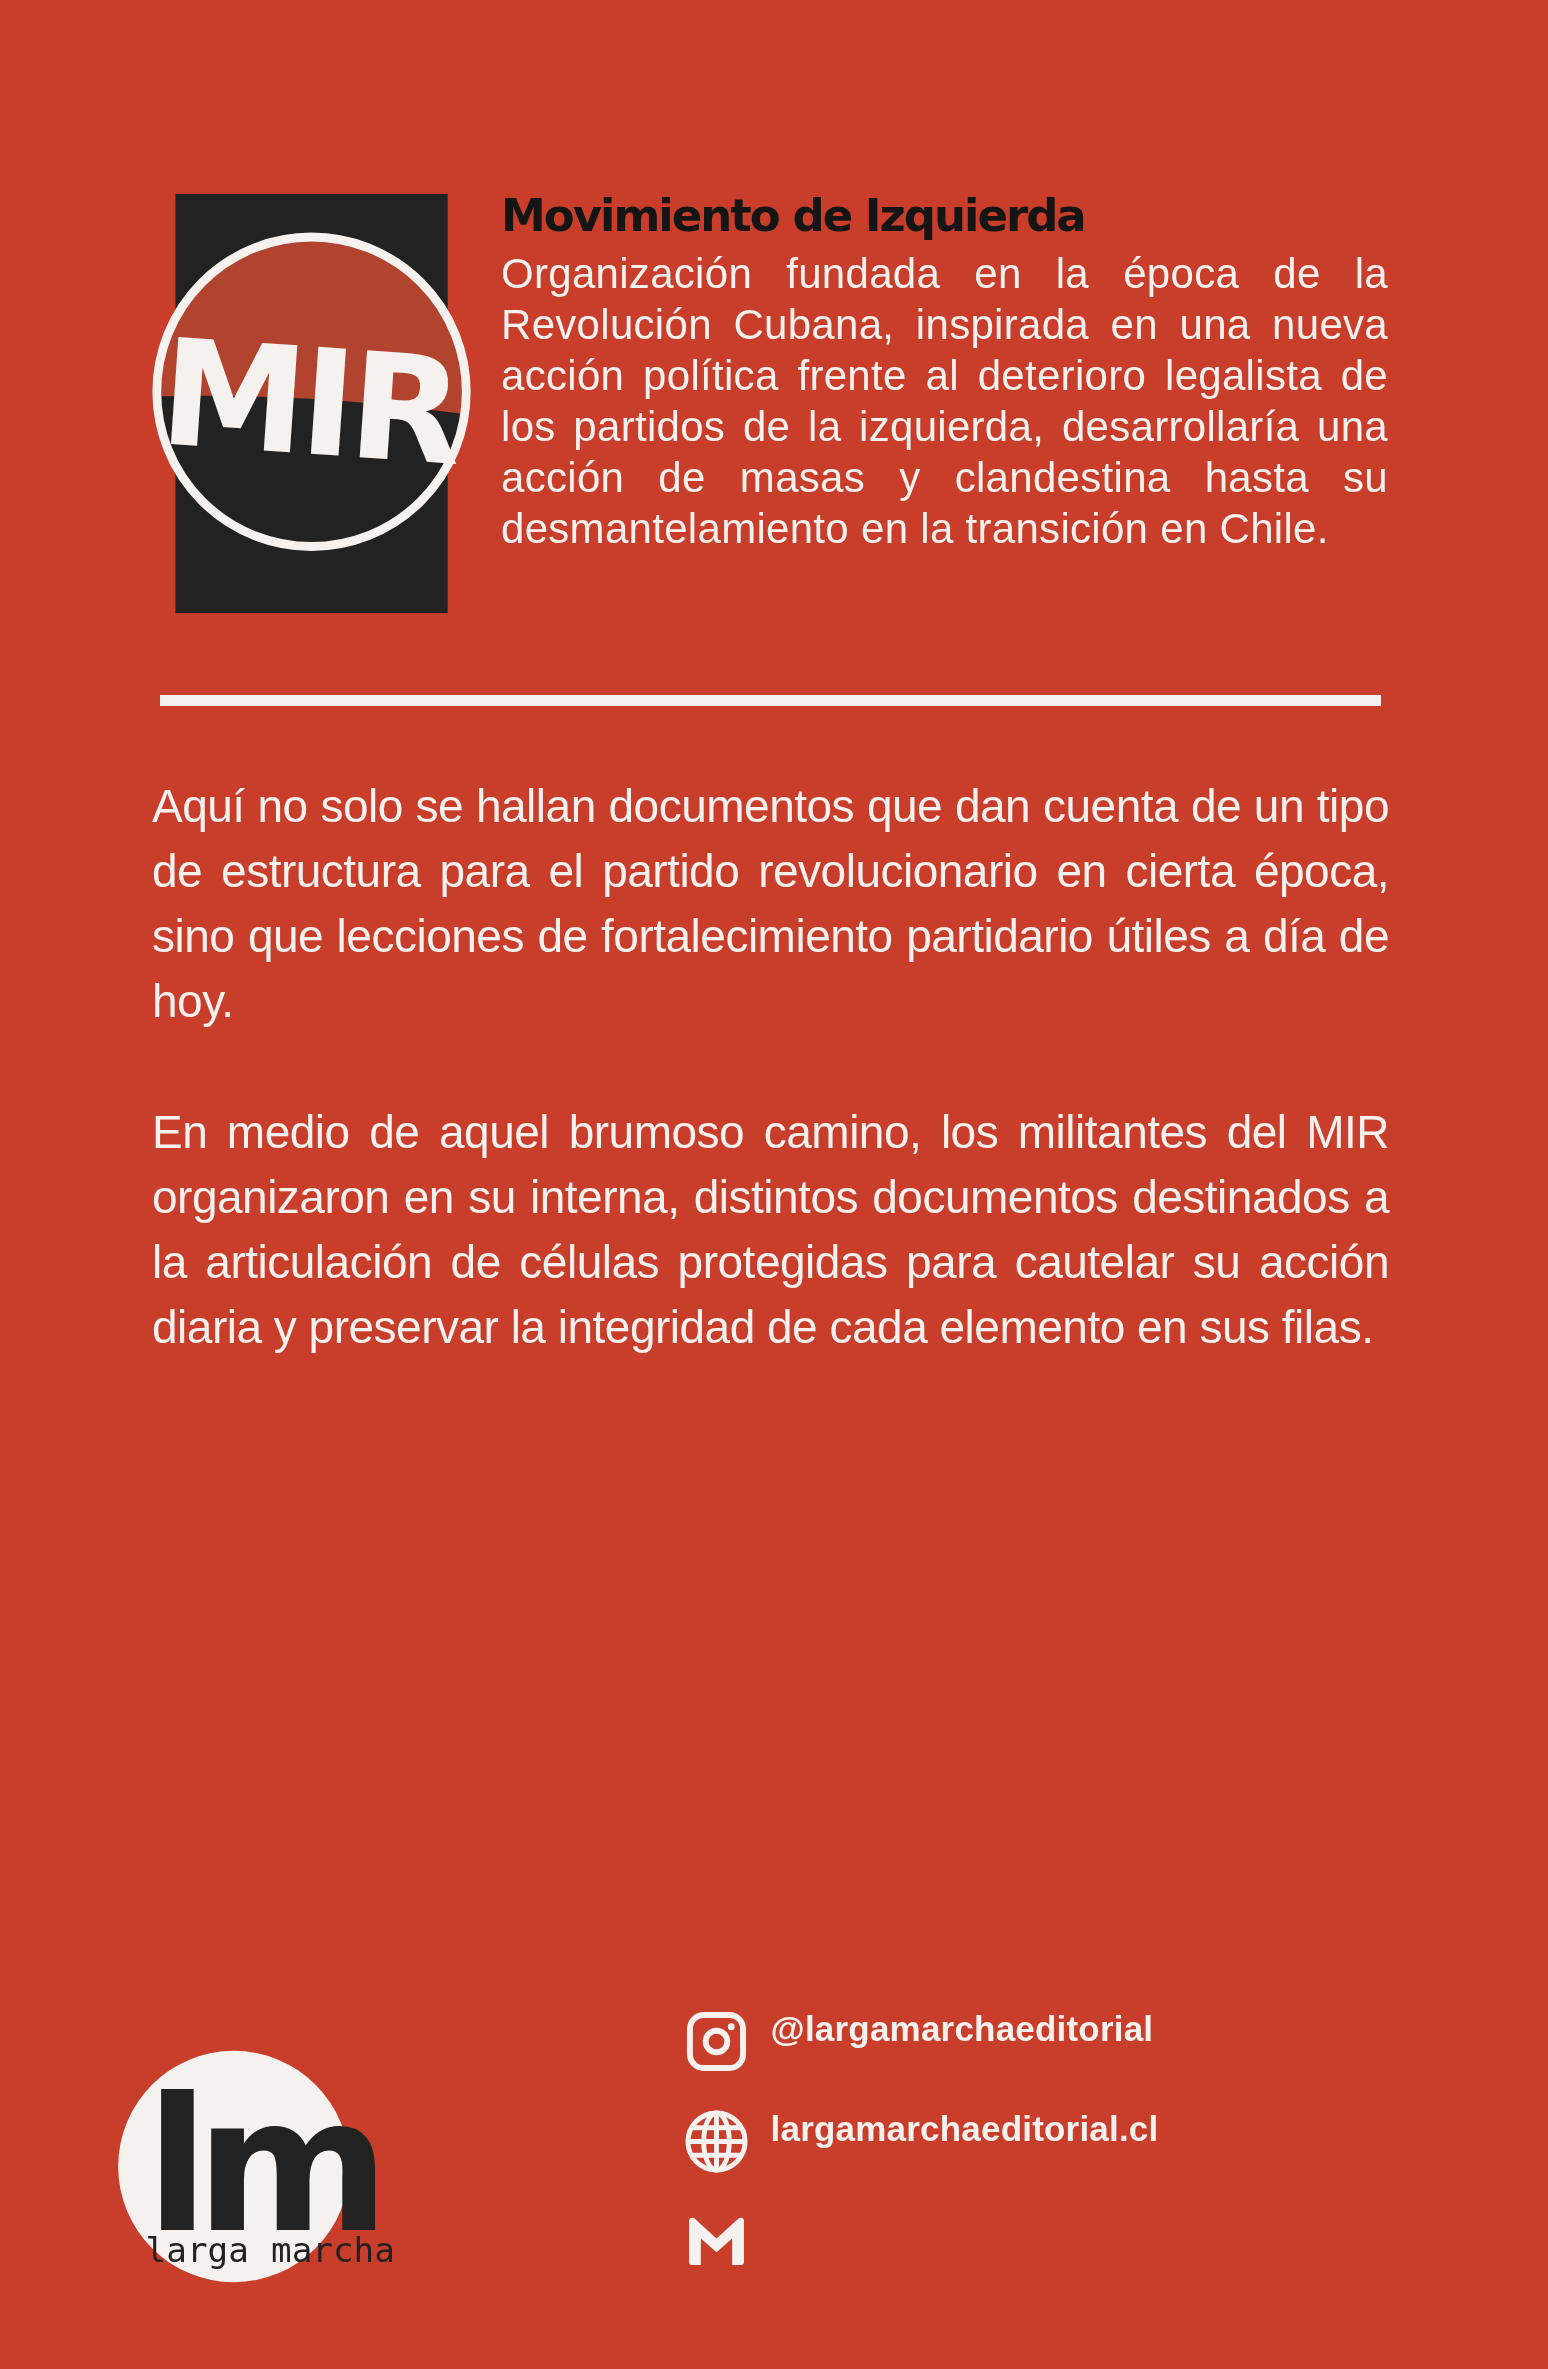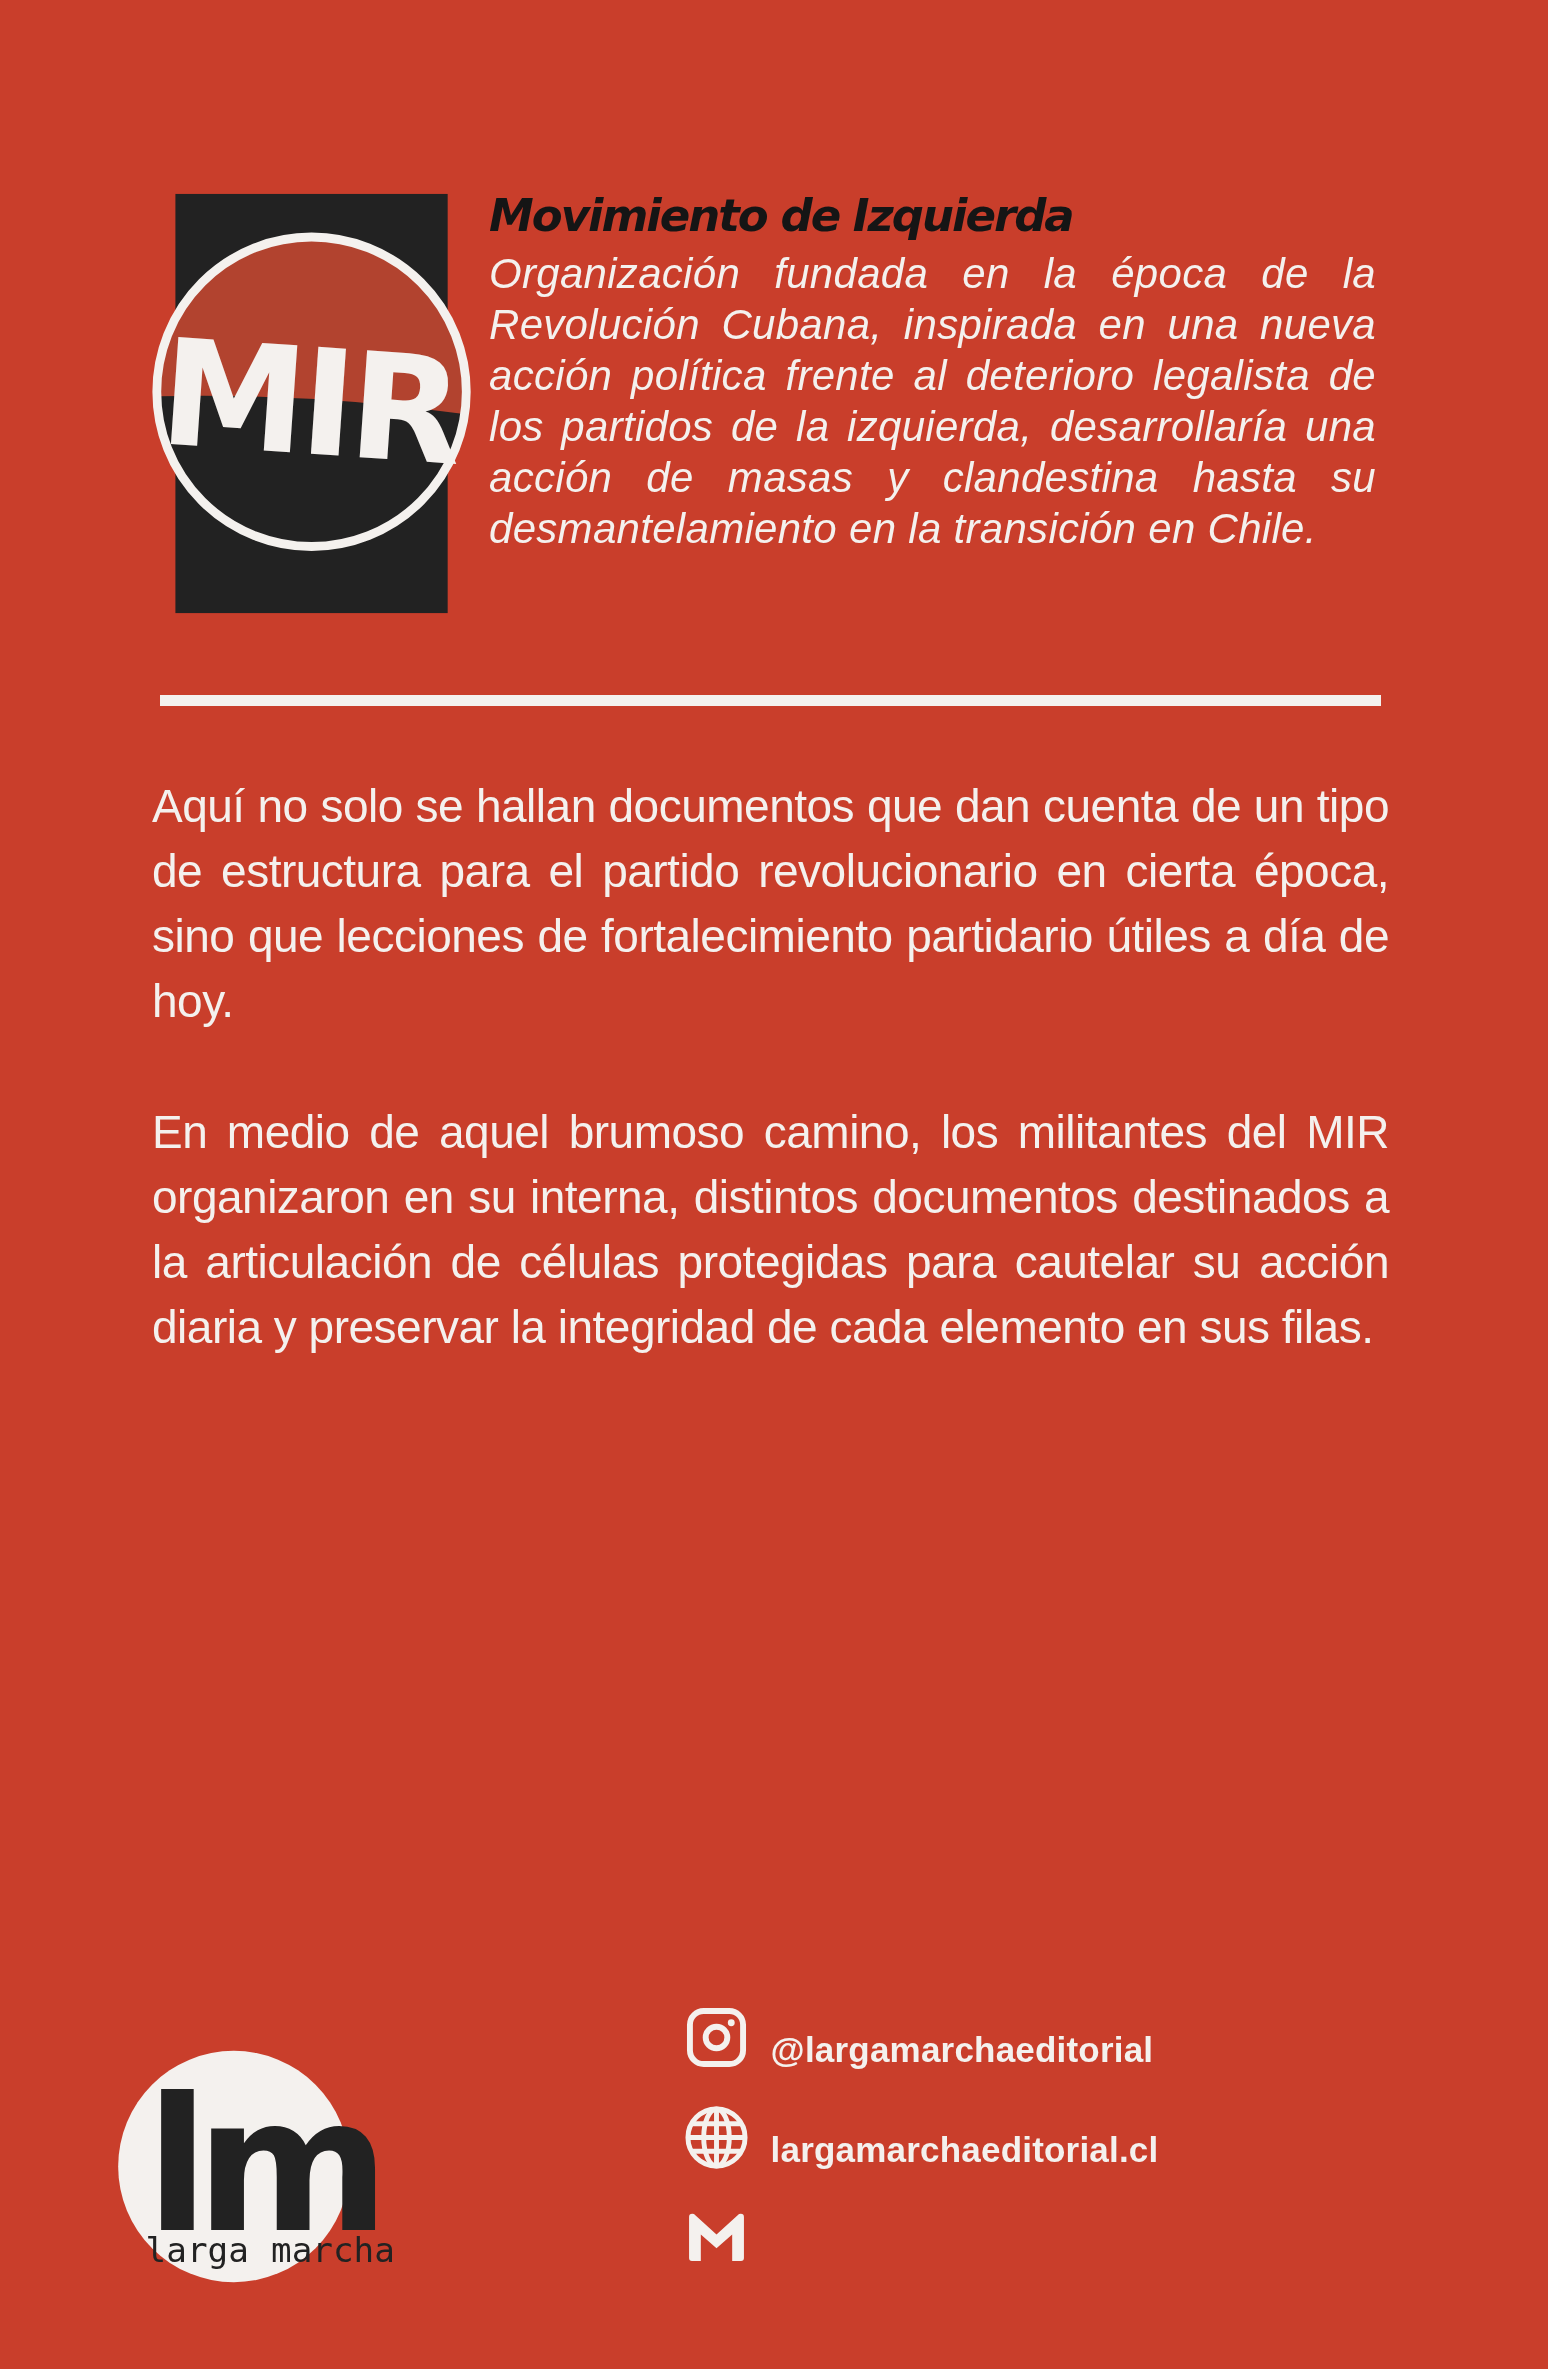--- a/index.html
+++ b/index.html
@@ -4,21 +4,21 @@
 <style>
   html, body { margin: 0; padding: 0; }
   body {
     width: 1549px; height: 2369px;
     background: #c93e2b;
     position: relative; overflow: hidden;
     font-family: "Liberation Sans", sans-serif;
     color: #f4f1ee;
   }
   .mir-logo { position: absolute; left: 147px; top: 191px; width: 333px; height: 426px; }
-  .header-text { position: absolute; left: 489px; top: 191px; width: 887px; font-style: italic; }
+  .header-text { position: absolute; left: 501px; top: 191px; width: 887px; }
   .title {
     font-family: "DejaVu Sans", sans-serif; font-weight: bold;
     color: #151515; font-size: 45px; line-height: 49px; letter-spacing: -2px;
     margin: 0;
   }
   .title span { display: block; }
   .desc {
     margin-top: 7.8px; font-size: 42px; line-height: 51px; text-align: justify;
     letter-spacing: 0.3px;
   }
@@ -27,21 +27,21 @@
     background: #f4f1ee;
   }
   .body-text { position: absolute; left: 152px; top: 774px; width: 1237px; }
   .para {
     font-size: 46px; line-height: 65px; text-align: justify; margin: 0 0 66px 0;
     letter-spacing: -0.5px; font-weight: 300;
   }
   .lm-logo { position: absolute; left: 116px; top: 2044px; width: 314px; height: 245px; }
   .contacts { position: absolute; left: 684px; top: 2009px; }
   .contact {
-    display: flex; align-items: flex-end; height: 61px; margin-bottom: 39px;
+    display: flex; align-items: flex-start; height: 61px; margin-bottom: 39px;
   }
   .contact .icon { width: 65px; height: 65px; display: flex; align-items: center; justify-content: center; margin-right: 21.6px; }
   .contact .label { font-size: 35px; font-weight: bold; letter-spacing: 0.2px; }
 </style>
 </head>
 <body>
 
 <div class="mir-logo">
   <svg width="333" height="426" viewBox="0 0 340 435">
     <rect x="29" y="3" width="278" height="428" fill="#222222"></rect>

